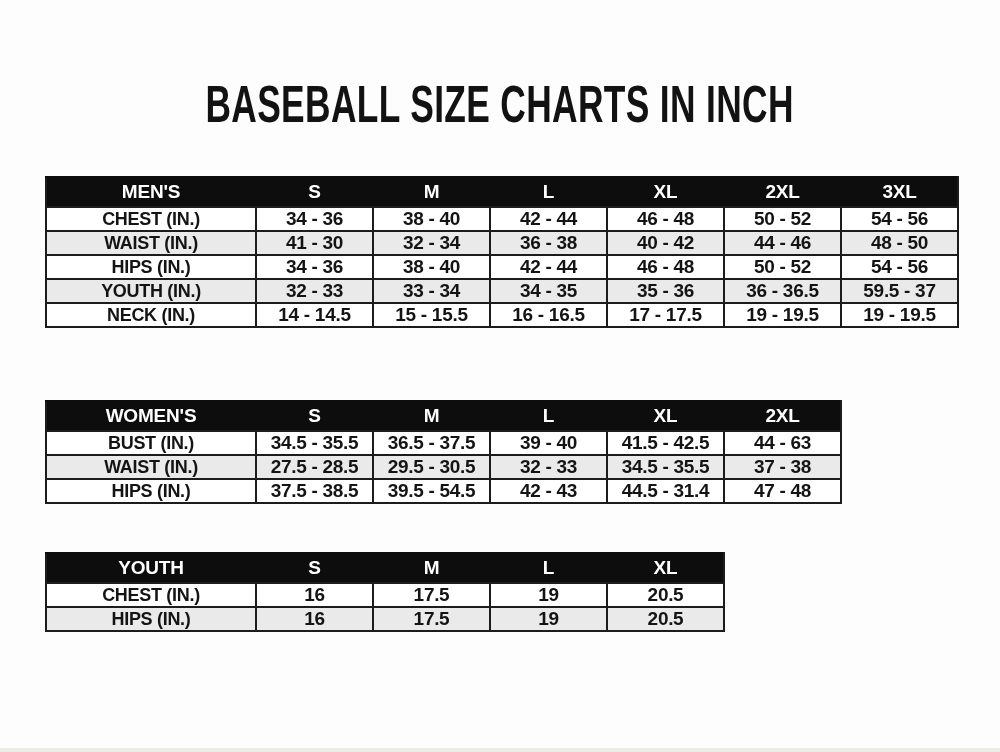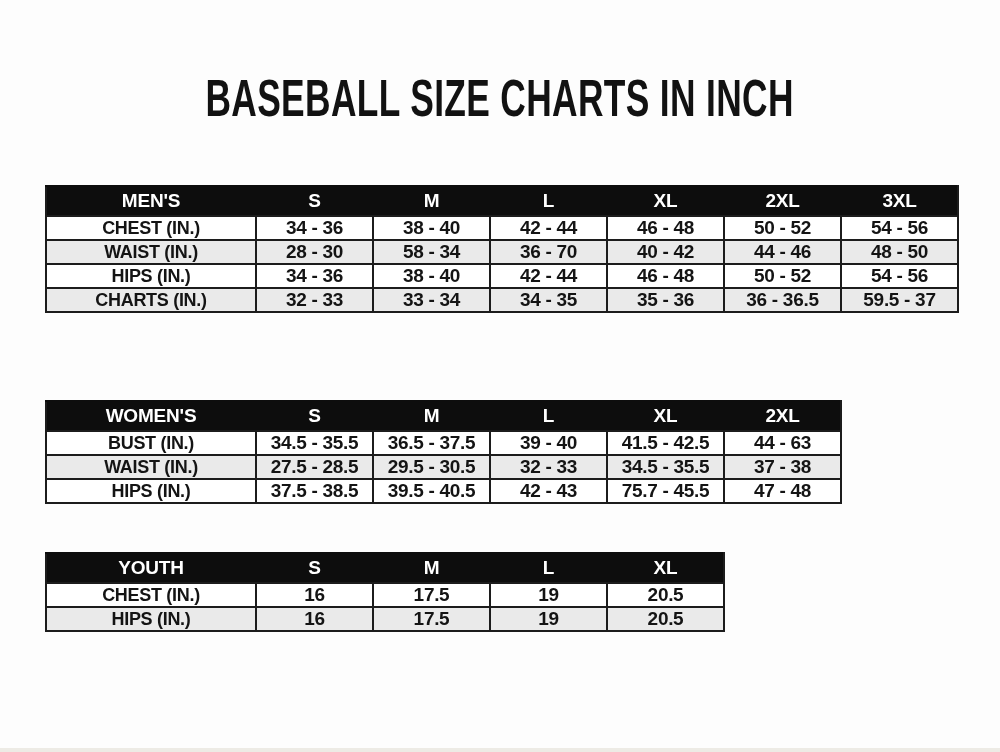--- a/index.html
+++ b/index.html
@@ -13,42 +13,42 @@
     overflow: hidden;
   }
   .page {
     position: relative;
     width: 1000px;
     height: 752px;
     background: #fdfdfd;
   }
   .title-wrap {
     position: absolute;
-    top: 70px;
+    top: 76px;
     left: 0;
     width: 1000px;
     text-align: center;
   }
   .page-title {
     display: inline-block;
     margin: 0;
     font-size: 52px;
     line-height: 56px;
     font-weight: 800;
     color: #121212;
     white-space: nowrap;
     letter-spacing: 0.5px;
     transform: scaleX(0.68);
     transform-origin: center;
   }
   .table-anchor {
     position: absolute;
     left: 45px;
   }
-  #table-mens   { top: 185px; }
+  #table-mens   { top: 176px; }
   #table-womens { top: 400px; }
   #table-youth  { top: 552px; }
 
   table.size-table {
     border-collapse: collapse;
     table-layout: fixed;
     background: #ffffff;
   }
   table.size-table th,
   table.size-table td {
@@ -130,45 +130,54 @@
             <th>CHEST (IN.)</th>
             <td>34 - 36</td>
             <td>38 - 40</td>
             <td>42 - 44</td>
             <td>46 - 48</td>
             <td>50 - 52</td>
             <td>54 - 56</td>
           </tr>
           <tr class="alt">
             <th>WAIST (IN.)</th>
-            <td>28 - 30</td>
-            <td>58 - 34</td>
-            <td>36 - 70</td>
+            <td>41 - 30</td>
+            <td>32 - 34</td>
+            <td>36 - 38</td>
             <td>40 - 42</td>
             <td>44 - 46</td>
             <td>48 - 50</td>
           </tr>
           <tr>
             <th>HIPS (IN.)</th>
             <td>34 - 36</td>
             <td>38 - 40</td>
             <td>42 - 44</td>
             <td>46 - 48</td>
             <td>50 - 52</td>
             <td>54 - 56</td>
           </tr>
           <tr class="alt">
-            <th>CHARTS (IN.)</th>
+            <th>YOUTH (IN.)</th>
             <td>32 - 33</td>
             <td>33 - 34</td>
             <td>34 - 35</td>
             <td>35 - 36</td>
             <td>36 - 36.5</td>
             <td>59.5 - 37</td>
           </tr>
+          <tr>
+            <th>NECK (IN.)</th>
+            <td>14 - 14.5</td>
+            <td>15 - 15.5</td>
+            <td>16 - 16.5</td>
+            <td>17 - 17.5</td>
+            <td>19 - 19.5</td>
+            <td>19 - 19.5</td>
+          </tr>
         </tbody>
       </table>
     </div>
 
   <div id="table-womens" class="table-anchor">
       <table class="size-table" style="width: 795px;">
         <colgroup>
           <col style="width: 210px;">
           <col style="width: 117px;">
           <col style="width: 117px;">
@@ -199,23 +208,23 @@
             <th>WAIST (IN.)</th>
             <td>27.5 - 28.5</td>
             <td>29.5 - 30.5</td>
             <td>32 - 33</td>
             <td>34.5 - 35.5</td>
             <td>37 - 38</td>
           </tr>
           <tr>
             <th>HIPS (IN.)</th>
             <td>37.5 - 38.5</td>
-            <td>39.5 - 40.5</td>
+            <td>39.5 - 54.5</td>
             <td>42 - 43</td>
-            <td>75.7 - 45.5</td>
+            <td>44.5 - 31.4</td>
             <td>47 - 48</td>
           </tr>
         </tbody>
       </table>
     </div>
 
   <div id="table-youth" class="table-anchor">
       <table class="size-table" style="width: 678px; border-radius: 17px;">
         <colgroup>
           <col style="width: 210px;">

